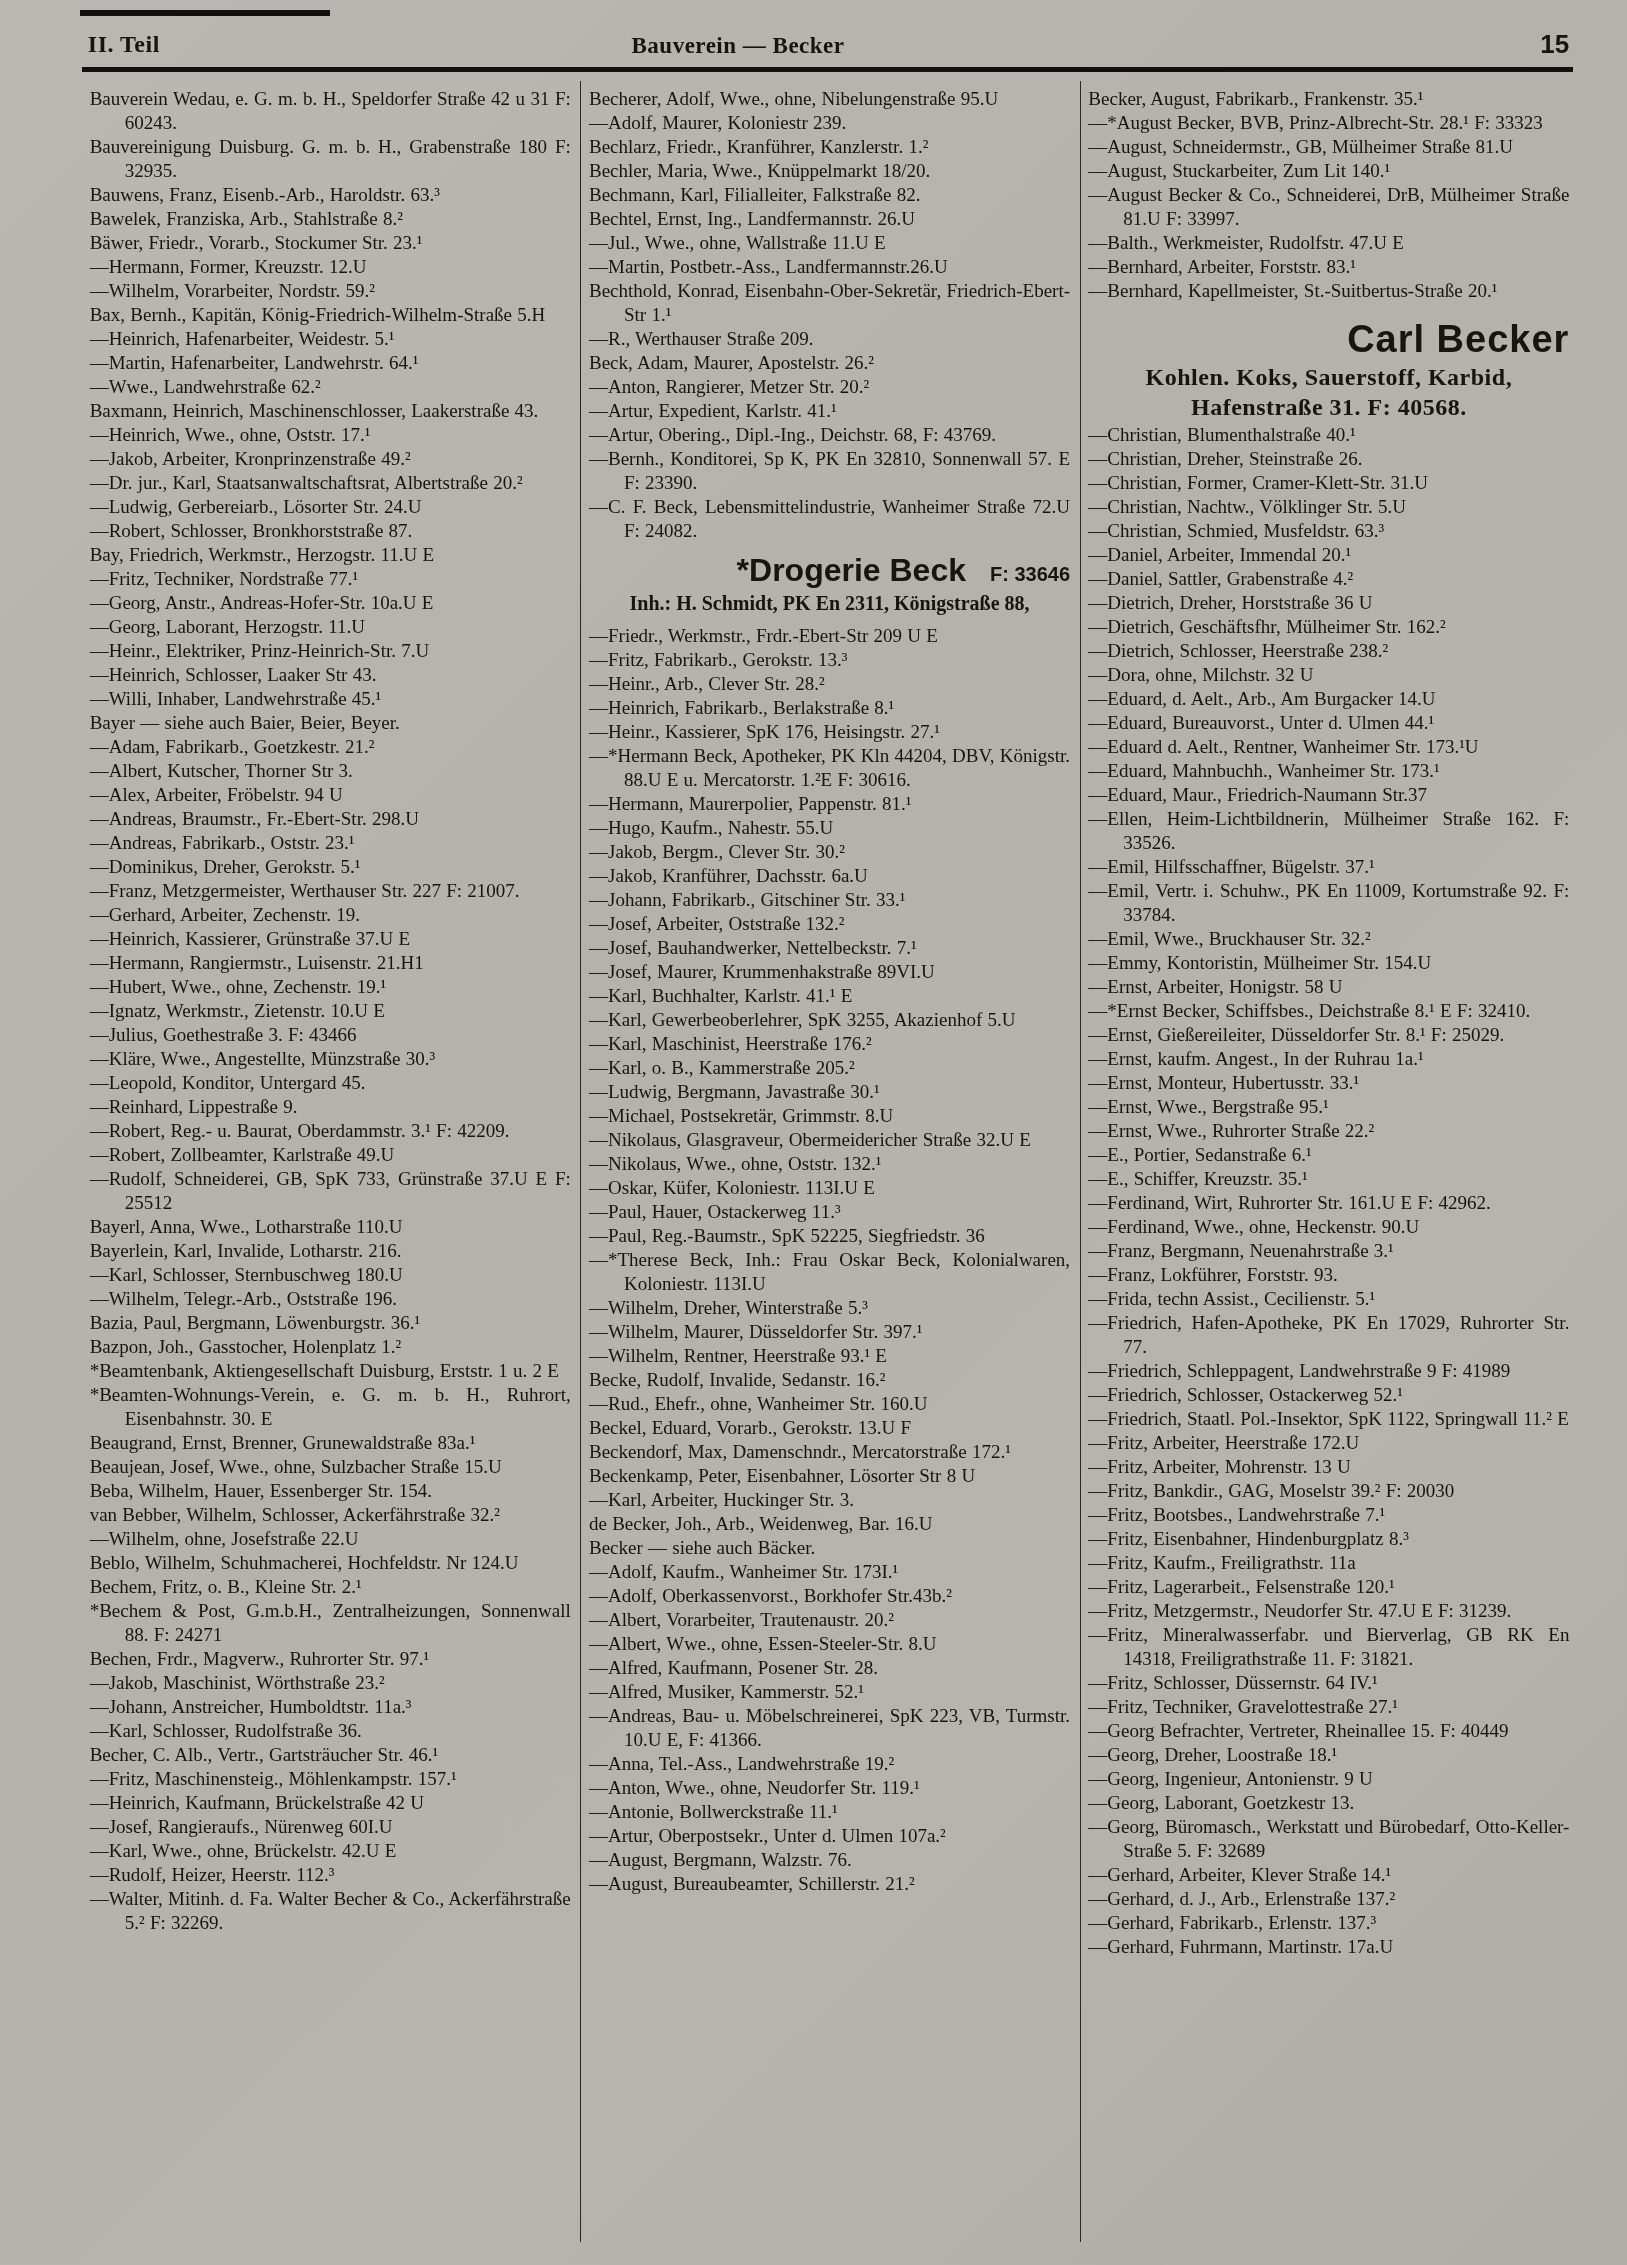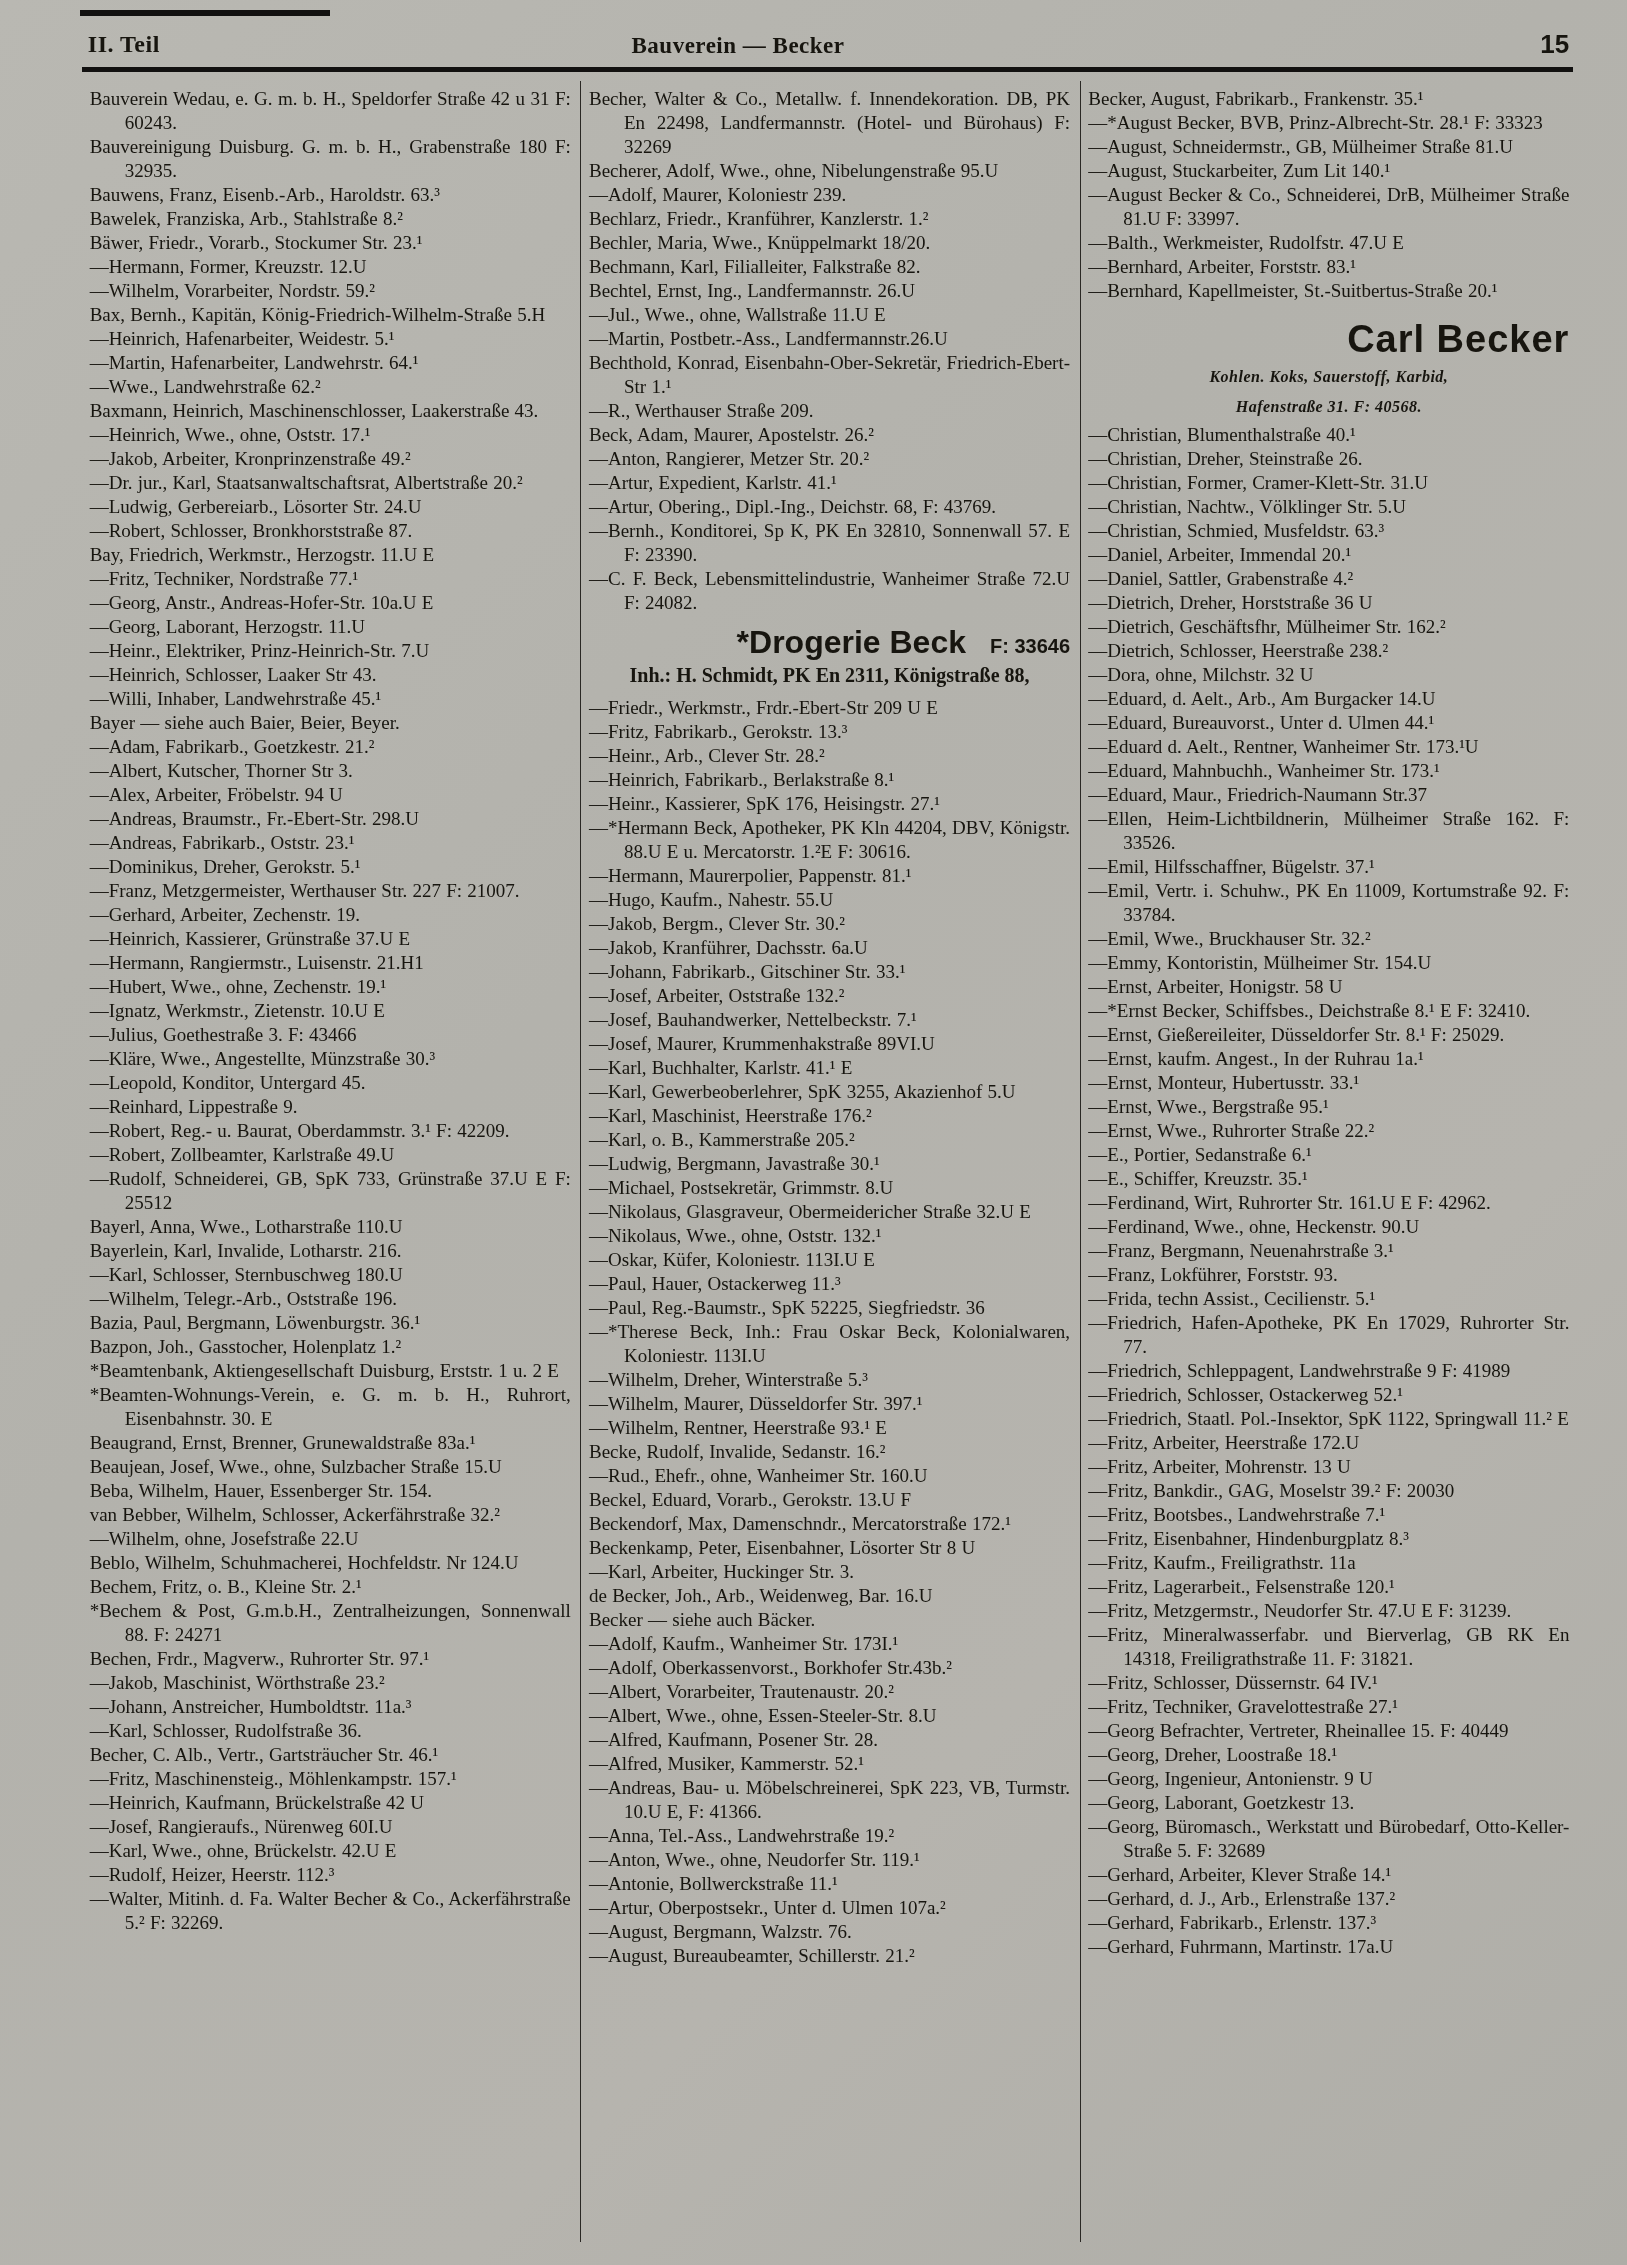--- a/index.html
+++ b/index.html
@@ -39,21 +39,21 @@
     font-weight:bold;
     font-size:32px;
     text-indent:0;
   }
   p.ad-heading-xl{font-size:38px;margin-top:15.4px;letter-spacing:1px;}
   p.ad-heading .suffix{font-size:20px;font-weight:bold;margin-left:24px;}
   p.ad-text{
     margin:1.9px 0 7.7px 0;text-align:center;font-weight:bold;font-size:20px;line-height:25px;text-indent:0;
   }
   p.ad-text-lg{
-    margin:0 0 1.9px 0;text-align:center;font-weight:bold;font-size:16px;line-height:28px;text-indent:0;letter-spacing:0.5px;font-style:italic;
+    margin:0 0 1.9px 0;text-align:center;font-weight:bold;font-size:24px;line-height:28px;text-indent:0;letter-spacing:0.5px;
   }
   p.ad-text-lg:last-of-type{margin-bottom:7.7px;}
 </style>
 </head>
 <body>
 
 <div class="page">
   <div class="top-artifact"></div>
   <header class="header">
     <span class="h-left">II. Teil</span>
@@ -129,21 +129,20 @@
         <p class="entry">—Karl, Schlosser, Rudolfstraße 36.</p>
         <p class="entry">Becher, C. Alb., Vertr., Gartsträucher Str. 46.¹</p>
         <p class="entry">—Fritz, Maschinensteig., Möhlenkampstr. 157.¹</p>
         <p class="entry">—Heinrich, Kaufmann, Brückelstraße 42 U</p>
         <p class="entry">—Josef, Rangieraufs., Nürenweg 60I.U</p>
         <p class="entry">—Karl, Wwe., ohne, Brückelstr. 42.U E</p>
         <p class="entry">—Rudolf, Heizer, Heerstr. 112.³</p>
         <p class="entry">—Walter, Mitinh. d. Fa. Walter Becher &amp; Co., Ackerfährstraße 5.² F: 32269.</p>
       </section>
     <section class="col">
-        <p class="entry">Becher, Walter &amp; Co., Metallw. f. Innendekoration. DB, PK En 22498, Landfermannstr. (Hotel- und Bürohaus) F: 32269</p>
         <p class="entry">Becherer, Adolf, Wwe., ohne, Nibelungenstraße 95.U</p>
         <p class="entry">—Adolf, Maurer, Koloniestr 239.</p>
         <p class="entry">Bechlarz, Friedr., Kranführer, Kanzlerstr. 1.²</p>
         <p class="entry">Bechler, Maria, Wwe., Knüppelmarkt 18/20.</p>
         <p class="entry">Bechmann, Karl, Filialleiter, Falkstraße 82.</p>
         <p class="entry">Bechtel, Ernst, Ing., Landfermannstr. 26.U</p>
         <p class="entry">—Jul., Wwe., ohne, Wallstraße 11.U E</p>
         <p class="entry">—Martin, Postbetr.-Ass., Landfermannstr.26.U</p>
         <p class="entry">Bechthold, Konrad, Eisenbahn-Ober-Sekretär, Friedrich-Ebert-Str 1.¹</p>
         <p class="entry">—R., Werthauser Straße 209.</p>

